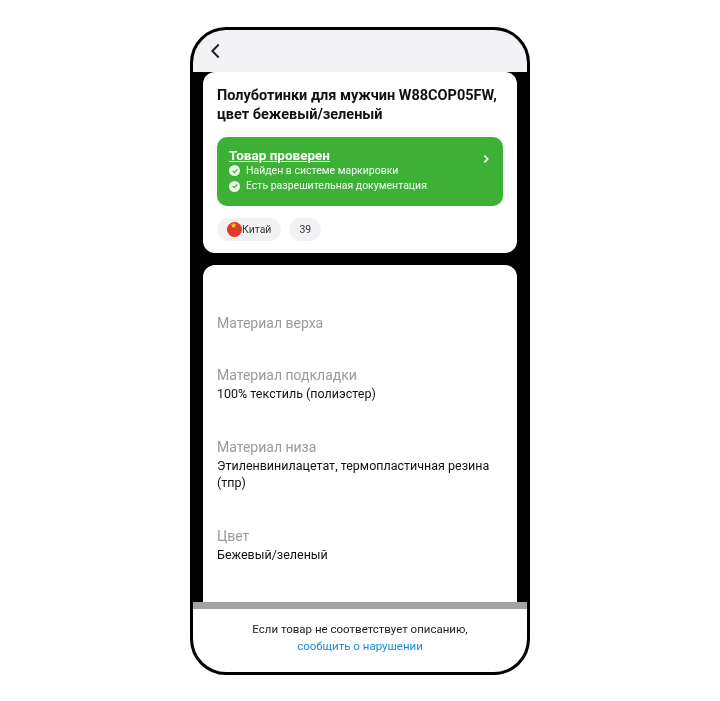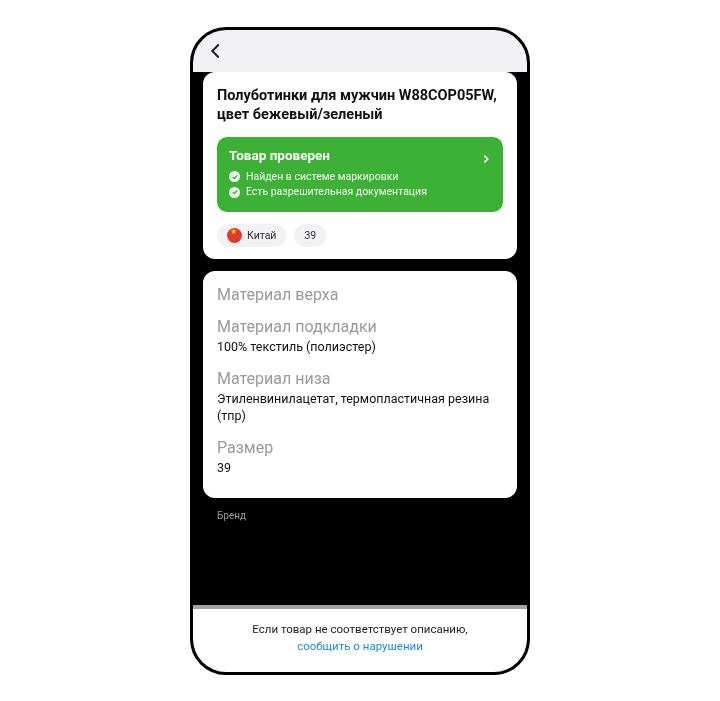--- a/index.html
+++ b/index.html
@@ -77,21 +77,21 @@
     background: #3db036;
     border-radius: 10px;
     padding: 10px 12px 12px 12px;
     color: #fff;
     position: relative;
     margin-bottom: 12px;
   }
   .verify-title {
     font-size: 13.5px;
     font-weight: 700;
-    margin-bottom: 6px;
+    text-decoration: underline;
   }
   .verify-line {
     display: flex;
     align-items: center;
     gap: 6px;
     font-size: 10.5px;
     line-height: 1.5;
     opacity: 0.95;
   }
   .check-badge {
@@ -107,61 +107,62 @@
     top: 12px;
     width: 10px;
     height: 10px;
   }
   .verify-chevron svg { stroke: #fff; stroke-width: 2; fill: none; }
   .chips { display:flex; gap:8px; }
   .chip {
     background: #f2f2f5;
     border-radius: 14px;
     padding: 4px 10px;
-    display:flex; align-items:center; gap:5px;
+    display:flex; align-items:center; 
     font-size: 10.5px;
     color: #333;
   }
   .flag-cn {
     width: 15px; height: 15px; border-radius: 50%;
     background: #e23a2e;
     position: relative;
     flex-shrink:0;
   }
   .flag-cn::after {
     content:"★";
     position:absolute;
     left:3px; top:-1px;
     font-size:8px;
     color:#fcd500;
   }
   .spec-card { padding: 14px 14px 8px 14px; }
   .spec-item { margin-bottom: 13px; }
   .spec-label {
-    font-size: 16px;
+    font-size: 14px;
     color: #9a9a9e;
     margin-bottom: 3px;
+    margin-top: 36px;
   }
   .spec-value {
     font-size: 12.5px;
     color: #111;
     line-height: 1.35;
   }
   .cutoff-label {
     font-size: 10px;
     color: #9a9a9e;
     padding: 0 0 0 14px;
   }
   .footer-note {
     background: #fff;
     padding: 12px 18px 16px 18px;
     text-align: center;
     font-size: 11.5px;
     line-height: 1.5;
-    border-top: 4px solid #a3a3a3;
+    border-top: 7px solid #a3a3a3;
   }
   .footer-note .line1 { color: #222; }
   .footer-note .link  { color: #1a8cd8; }
 </style>
 </head>
 <body>
 
 <div class="phone-frame">
   <div class="phone-btn-right1"></div>
   <div class="phone-btn-right2"></div>
@@ -223,20 +224,24 @@
         </div>
         <div class="spec-item">
           <div class="spec-label">Материал подкладки</div>
           <div class="spec-value">100% текстиль (полиэстер)</div>
         </div>
         <div class="spec-item">
           <div class="spec-label">Материал низа</div>
           <div class="spec-value">Этиленвинилацетат, термопластичная резина (тпр)</div>
         </div>
         <div class="spec-item">
+          <div class="spec-label">Цвет</div>
+          <div class="spec-value">Бежевый/зеленый</div>
+        </div>
+        <div class="spec-item">
           <div class="spec-label">Размер</div>
           <div class="spec-value">39</div>
         </div>
       </div>
 
       <div class="cutoff-label">Бренд</div>
     </div>
 
     <div class="footer-note">
       <div class="line1">Если товар не соответствует описанию,</div>

